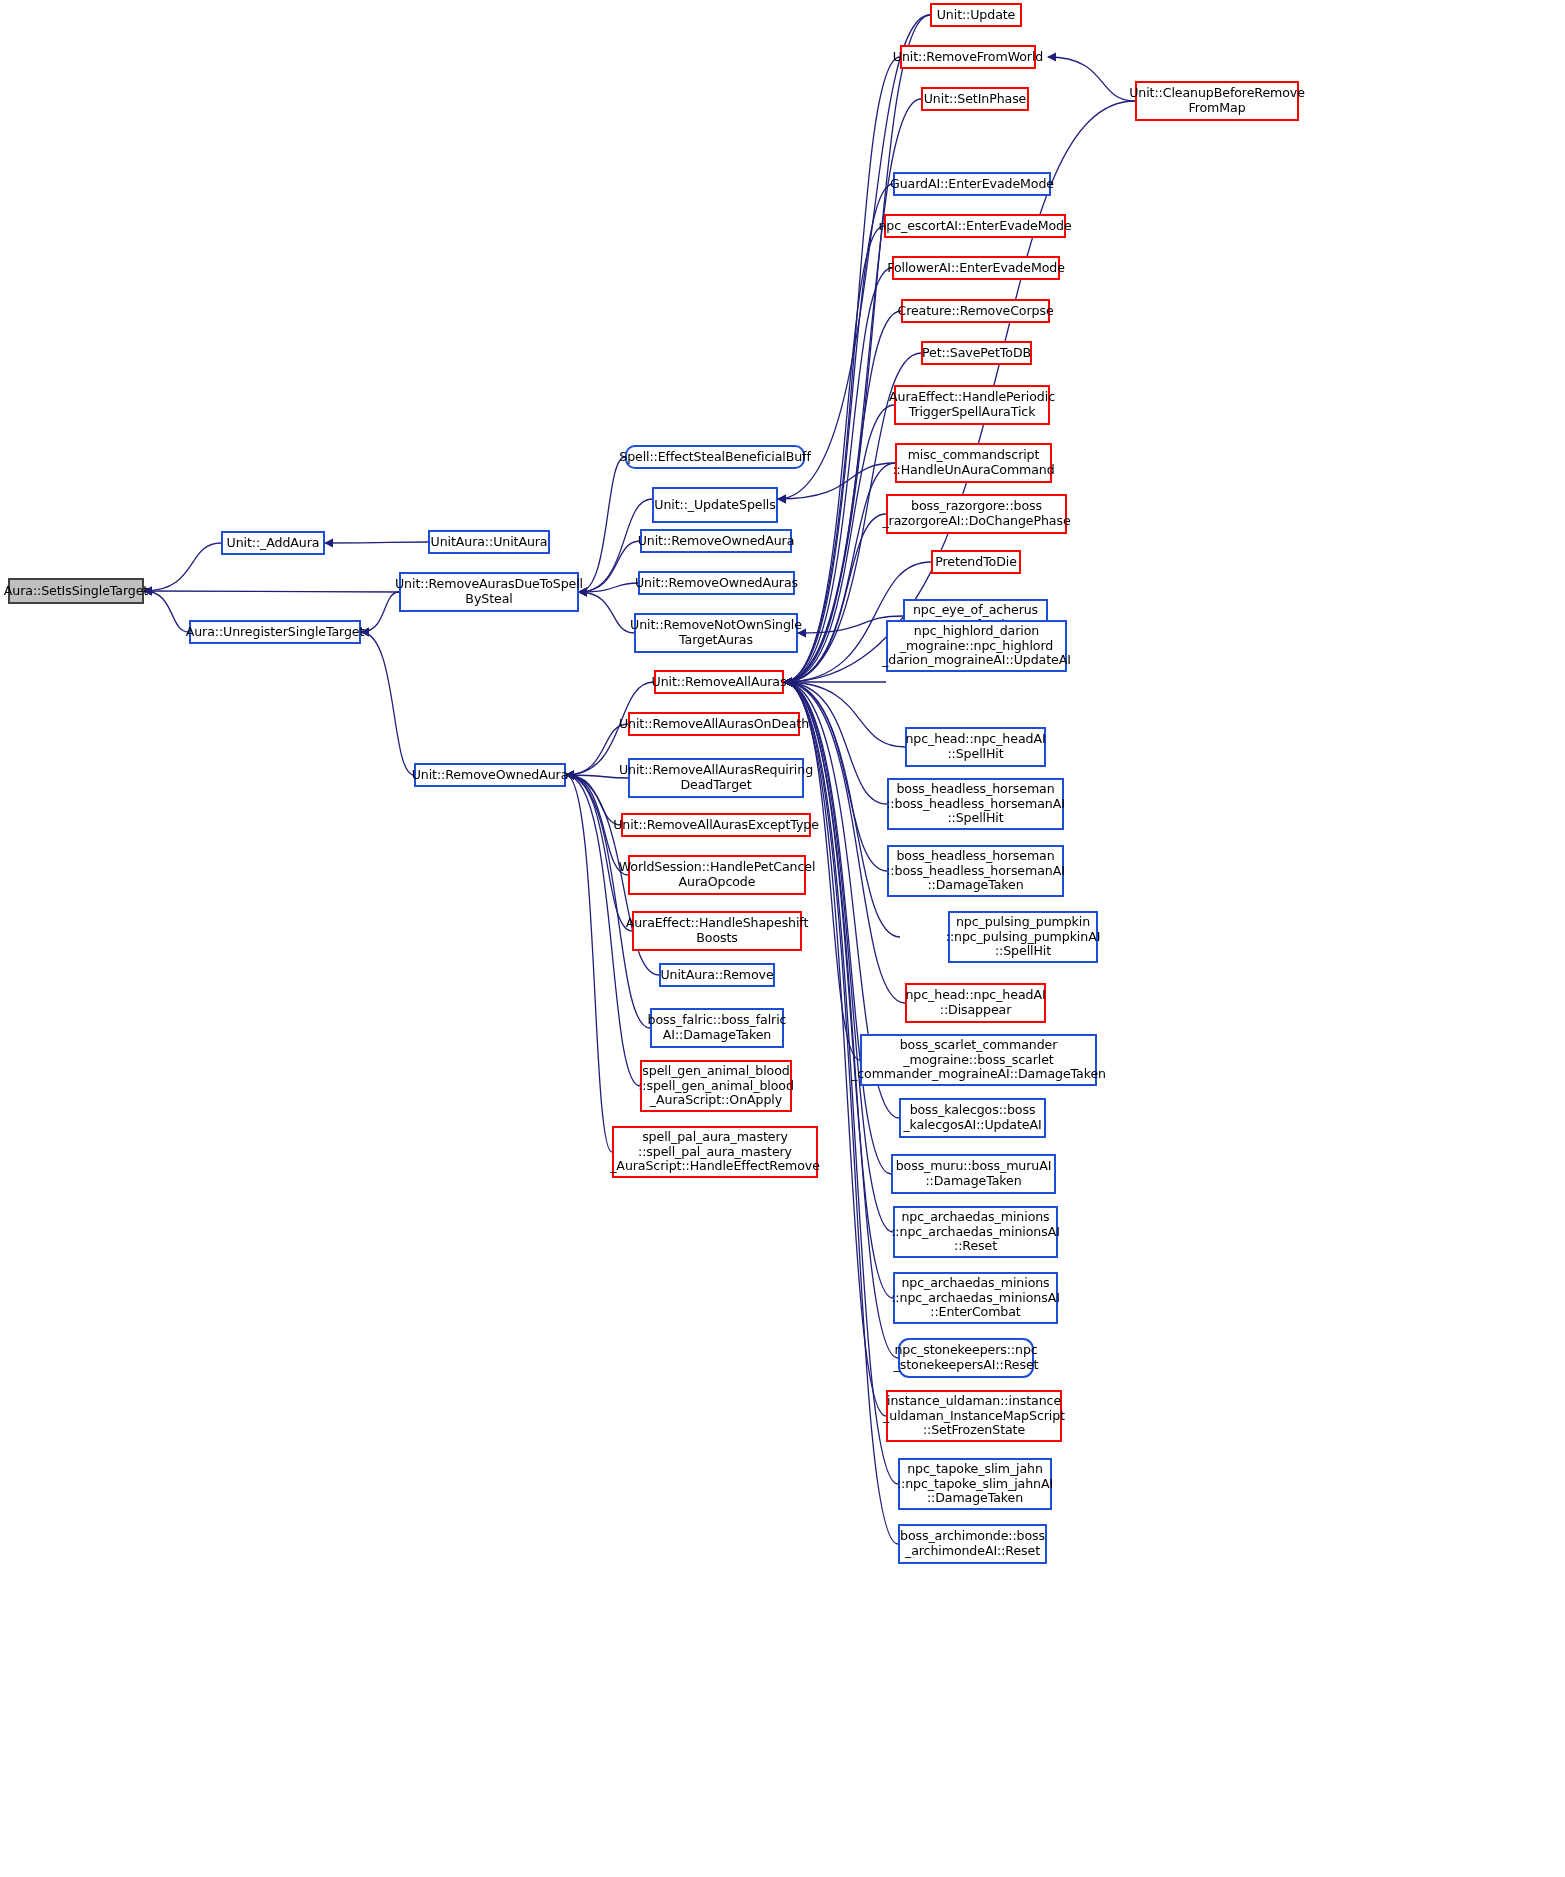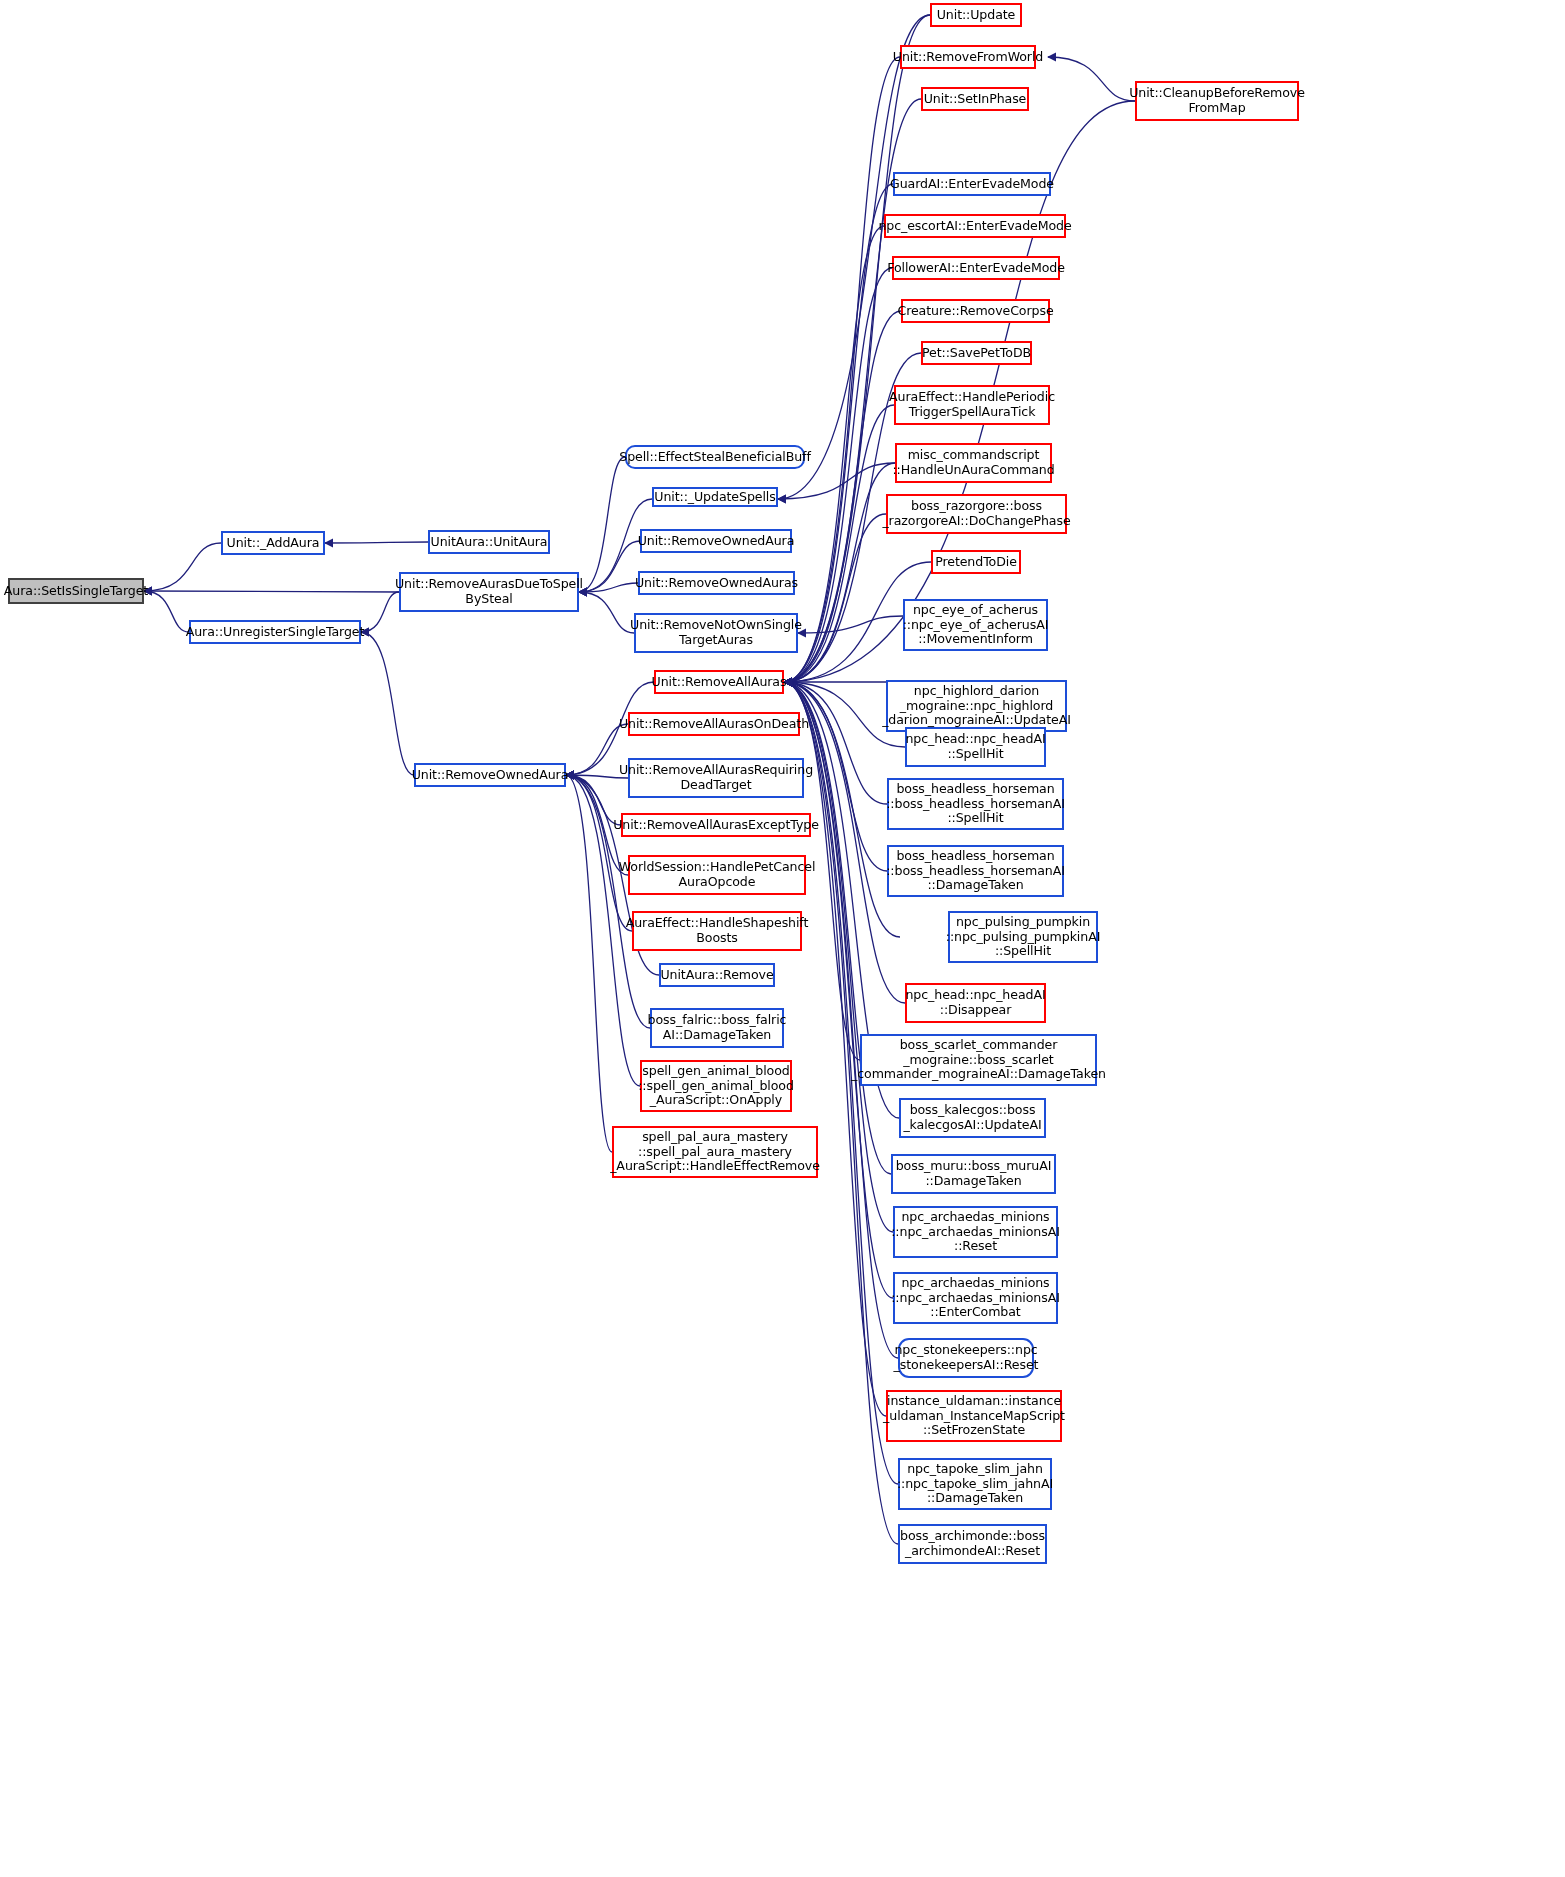--- a/index.html
+++ b/index.html
@@ -79,21 +79,21 @@
       </g>
   </svg>
   <div id="node-layer">
       <div class="node root" style="left: 8px; top: 578px; width: 136px; height: 26px;">Aura::SetIsSingleTarget</div>
       <div class="node" style="left: 221px; top: 531px; width: 104px; height: 24px;">Unit::_AddAura</div>
       <div class="node" style="left: 189px; top: 620px; width: 172px; height: 24px;">Aura::UnregisterSingleTarget</div>
       <div class="node" style="left: 428px; top: 530px; width: 122px; height: 24px;">UnitAura::UnitAura</div>
       <div class="node" style="left: 399px; top: 572px; width: 180px; height: 40px;">Unit::RemoveAurasDueToSpell
 BySteal</div>
       <div class="node" style="left: 625px; top: 445px; width: 180px; height: 24px; border-radius: 10px;">Spell::EffectStealBeneficialBuff</div>
-      <div class="node" style="left: 652px; top: 487px; width: 126px; height: 20px;">Unit::_UpdateSpells</div>
+      <div class="node" style="left: 652px; top: 487px; width: 126px; height: 36px;">Unit::_UpdateSpells</div>
       <div class="node" style="left: 640px; top: 529px; width: 152px; height: 24px;">Unit::RemoveOwnedAura</div>
       <div class="node" style="left: 638px; top: 571px; width: 157px; height: 24px;">Unit::RemoveOwnedAuras</div>
       <div class="node" style="left: 634px; top: 613px; width: 164px; height: 40px;">Unit::RemoveNotOwnSingle
 TargetAuras</div>
       <div class="node red" style="left: 654px; top: 670px; width: 130px; height: 24px;">Unit::RemoveAllAuras</div>
       <div class="node red" style="left: 628px; top: 712px; width: 172px; height: 24px;">Unit::RemoveAllAurasOnDeath</div>
       <div class="node" style="left: 628px; top: 758px; width: 176px; height: 40px;">Unit::RemoveAllAurasRequiring
 DeadTarget</div>
       <div class="node red" style="left: 621px; top: 813px; width: 190px; height: 24px; text-align: center;">Unit::RemoveAllAurasExceptType</div>
       <div class="node red" style="left: 628px; top: 855px; width: 178px; height: 40px;">WorldSession::HandlePetCancel
@@ -123,21 +123,21 @@
       <div class="node red" style="left: 894px; top: 385px; width: 156px; height: 40px;">AuraEffect::HandlePeriodic
 TriggerSpellAuraTick</div>
       <div class="node red" style="left: 895px; top: 443px; width: 157px; height: 40px;">misc_commandscript
 ::HandleUnAuraCommand</div>
       <div class="node red" style="left: 886px; top: 494px; width: 181px; height: 40px;">boss_razorgore::boss
 _razorgoreAI::DoChangePhase</div>
       <div class="node red" style="left: 931px; top: 550px; width: 90px; height: 24px;">PretendToDie</div>
       <div class="node" style="left: 903px; top: 599px; width: 145px; height: 52px;">npc_eye_of_acherus
 ::npc_eye_of_acherusAI
 ::MovementInform</div>
-      <div class="node" style="left: 886px; top: 680px; width: 181px; height: 52px;">npc_highlord_darion
+      <div class="node" style="left: 886px; top: 620px; width: 181px; height: 52px;">npc_highlord_darion
 _mograine::npc_highlord
 _darion_mograineAI::UpdateAI</div>
       <div class="node" style="left: 905px; top: 727px; width: 141px; height: 40px;">npc_head::npc_headAI
 ::SpellHit</div>
       <div class="node" style="left: 887px; top: 778px; width: 177px; height: 52px;">boss_headless_horseman
 ::boss_headless_horsemanAI
 ::SpellHit</div>
       <div class="node" style="left: 887px; top: 845px; width: 177px; height: 52px;">boss_headless_horseman
 ::boss_headless_horsemanAI
 ::DamageTaken</div>

